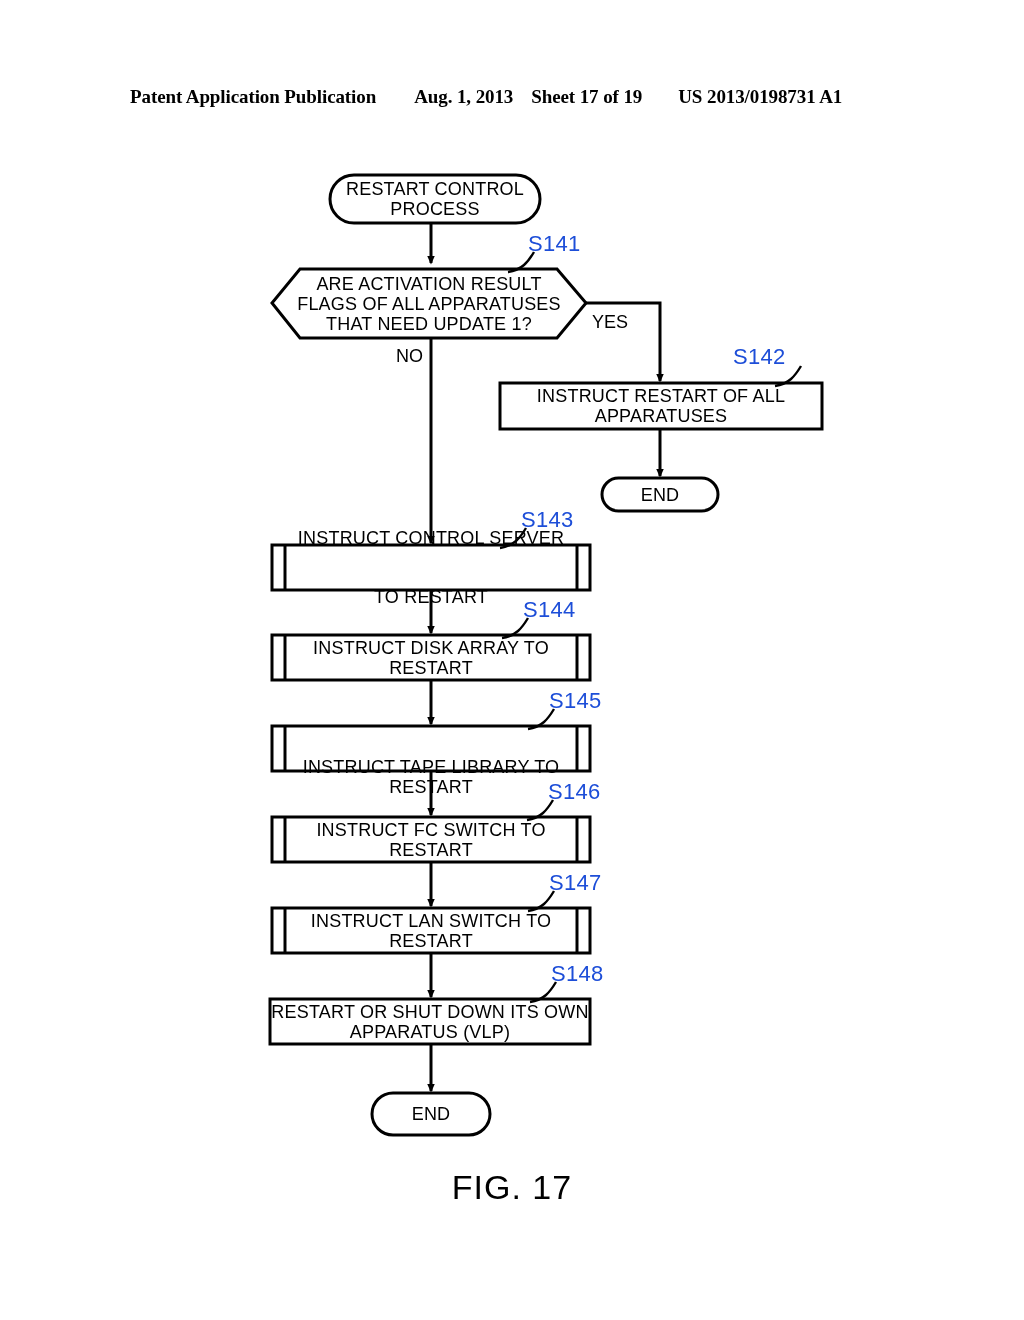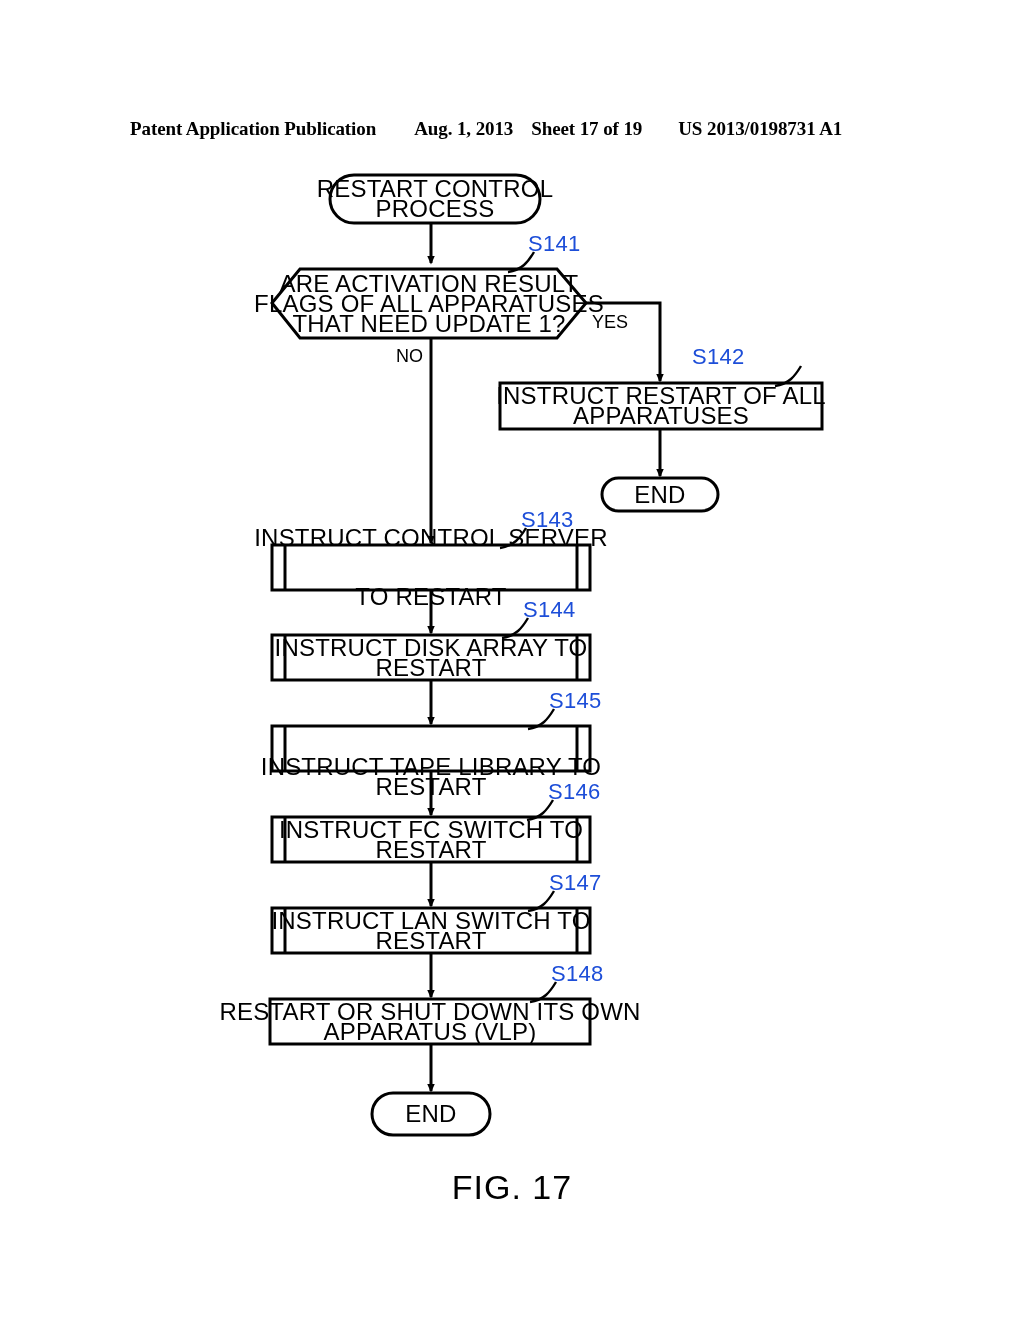--- a/index.html
+++ b/index.html
@@ -24,21 +24,20 @@
     top: 86px;
     width: 764px;
     height: 26px;
     display: flex;
     align-items: baseline;
     font-family: "Liberation Serif", serif;
     font-weight: bold;
     font-size: 19px;
     letter-spacing: -0.1px;
     white-space: nowrap;
-    margin-top: 32px;
   }
   #patent-header .hdr-pub      { }
   #patent-header .hdr-date     { margin-left: 38px; }
   #patent-header .hdr-sheet    { margin-left: 18px; text-align: right; }
   #patent-header .hdr-number   { margin-left: 36px; }
 
   
   #flow {
     position: absolute;
     left: 0;
@@ -50,21 +49,21 @@
 
   
   .node-text {
     position: absolute;
     display: flex;
     flex-direction: column;
     align-items: center;
     justify-content: center;
     text-align: center;
     font-family: "Liberation Sans", sans-serif;
-    font-size: 24px;
+    font-size: 18px;
     line-height: 20px;
     letter-spacing: 0.2px;
     color: #000;
     pointer-events: none;
   }
   .node-text span { display: block; white-space: nowrap; }
 
   .step-label {
     position: absolute;
     font-family: "Liberation Sans", sans-serif;
@@ -187,21 +186,21 @@
     <div class="node-text" style="left:278px; top:269px; width:302px; height:69px;">
       <span>ARE ACTIVATION RESULT</span>
       <span>FLAGS OF ALL APPARATUSES</span>
       <span>THAT NEED UPDATE 1?</span>
     </div>
 
     <div class="branch-label" style="left:592px; top:312px;">YES</div>
     <div class="branch-label" style="left:396px; top:346px;">NO</div>
 
     <div class="step-label" style="left:528px; top:232px;">S141</div>
-    <div class="step-label" style="left:692px; top:345px;">S142</div>
+    <div class="step-label" style="left:733px; top:345px;">S142</div>
     <div class="step-label" style="left:521px; top:508px;">S143</div>
     <div class="step-label" style="left:523px; top:598px;">S144</div>
     <div class="step-label" style="left:549px; top:689px;">S145</div>
     <div class="step-label" style="left:548px; top:780px;">S146</div>
     <div class="step-label" style="left:549px; top:871px;">S147</div>
     <div class="step-label" style="left:551px; top:962px;">S148</div>
 
     <div class="node-text" style="left:500px; top:383px; width:322px; height:46px;">
       <span>INSTRUCT RESTART OF ALL</span>
       <span>APPARATUSES</span>

